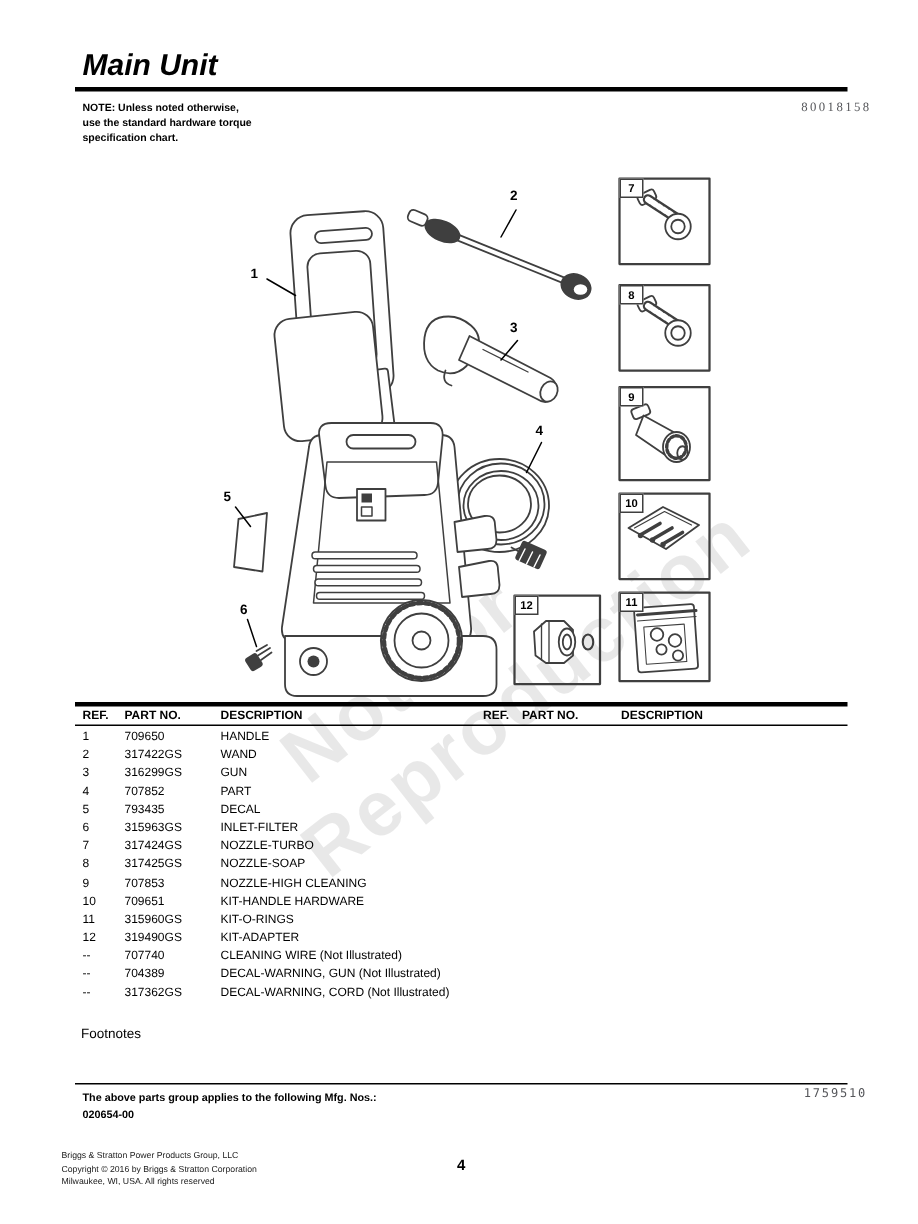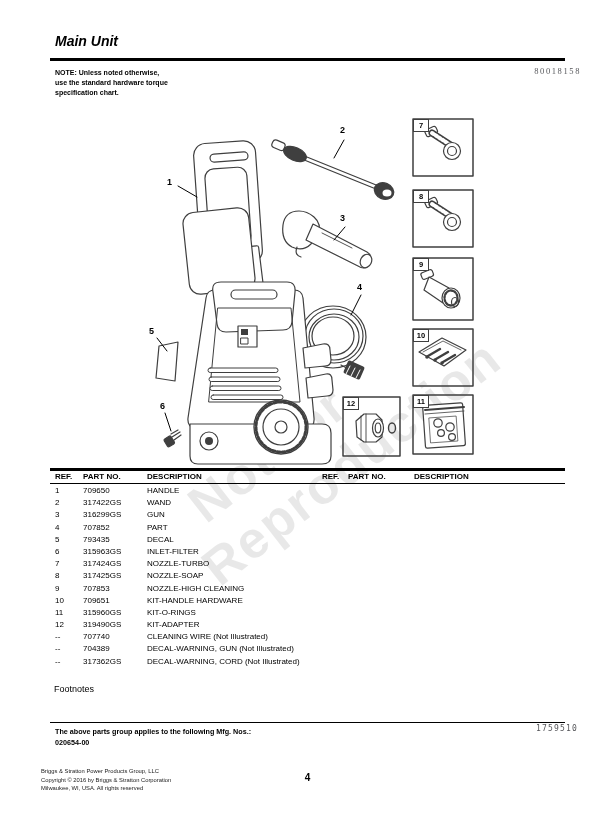--- a/index.html
+++ b/index.html
@@ -1,20 +1,20 @@
 <!DOCTYPE html>
 <html><head>
 <meta charset="utf-8">
 <style>
   html,body{margin:0;padding:0;background:#888;}
   .page{position:relative;width:612px;height:816px;background:#fff;margin:0 auto;
         font-family:"Liberation Sans",sans-serif;color:#000;overflow:hidden;}
   .abs{position:absolute;}
   
-  .title{font-size:14px;font-weight:bold;font-style:italic;left:55px;top:33px;}
+  .title{font-size:20px;font-weight:bold;font-style:italic;left:55px;top:33px;}
   .rule{background:#000;left:50px;width:515px;}
   .rule-title{top:58px;height:2.6px;}
   .note{left:55px;top:68px;font-size:7px;font-weight:bold;line-height:1.45;}
   .doc-number{right:31px;top:66px;font-family:Liberation Serif, serif;
               font-size:8.5px;color:#55565a;letter-spacing:1.6px;}
   
   .watermark{left:155px;top:505px;transform:rotate(-38deg);transform-origin:0 0;
              font-size:52px;font-weight:600;letter-spacing:2px;color:rgba(0,0,0,0.09);
              line-height:1.12;white-space:nowrap;}
   .watermark .wl1{margin-left:28px;}

